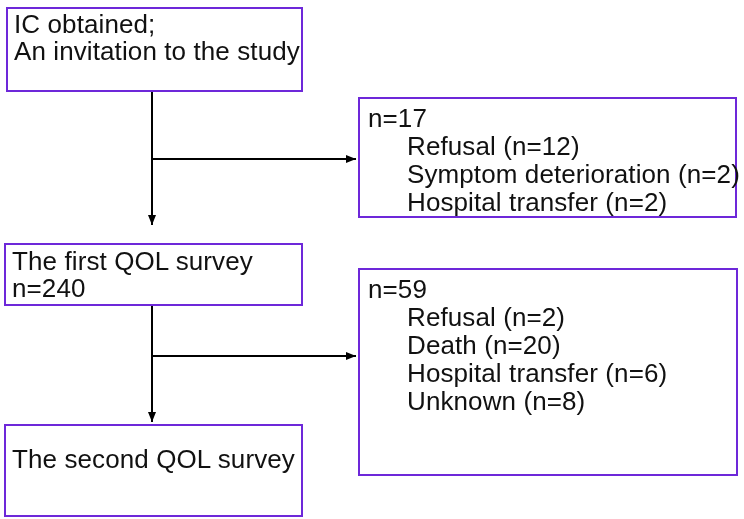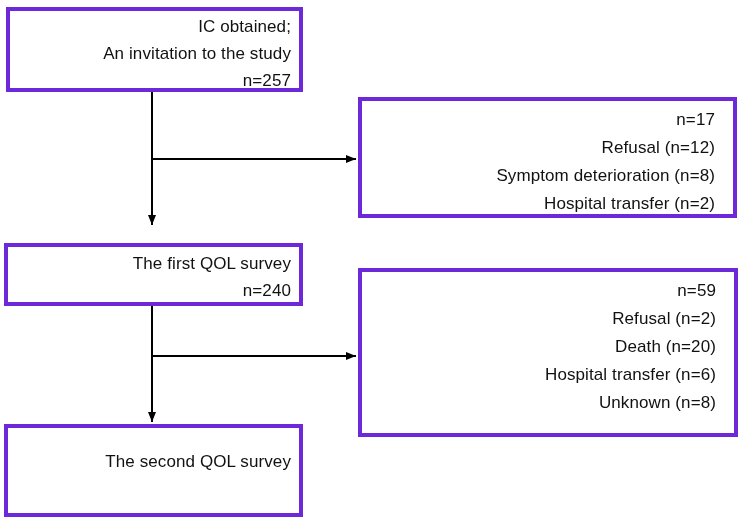--- a/index.html
+++ b/index.html
@@ -21,25 +21,24 @@
     left: 0;
     top: 0;
     width: 744px;
     height: 519px;
     pointer-events: none;
   }
   .box {
     position: absolute;
     box-sizing: border-box;
     background: #ffffff;
-    border: 4px solid #6d28d9;
-    font-size: 17px;
+    border: 2px solid #6d28d9;
+    font-size: 26px;
     letter-spacing: 0.1px;
     white-space: nowrap;
-    text-align: right;
   }
   .stage {
     line-height: 27px;
     padding: 3px 8px 0 6px;
   }
   .stage--enrollment { padding-top: 2px; }
   .stage--second { padding-top: 20px; }
   .side {
     line-height: 28px;
     padding: 5px 18px 0 8px;
@@ -61,36 +60,35 @@
     </defs>
     <line x1="152" y1="92" x2="152" y2="225" stroke="#000000" stroke-width="2" marker-end="url(#arrowhead)"></line>
     <line x1="152" y1="159" x2="356" y2="159" stroke="#000000" stroke-width="2" marker-end="url(#arrowhead)"></line>
     <line x1="152" y1="290" x2="152" y2="422" stroke="#000000" stroke-width="2" marker-end="url(#arrowhead)"></line>
     <line x1="152" y1="356" x2="356" y2="356" stroke="#000000" stroke-width="2" marker-end="url(#arrowhead)"></line>
   </svg>
 
   <div class="box stage stage--enrollment" style="left:6px; top:7px; width:297px; height:85px;">
     <div>IC obtained;</div>
     <div>An invitation to the study</div>
-    <div>n=257</div>
   </div>
 
   <div class="box side" style="left:358px; top:97px; width:379px; height:121px;">
     <div>n=17</div>
     <div class="item">Refusal (n=12)</div>
-    <div class="item">Symptom deterioration (n=8)</div>
+    <div class="item">Symptom deterioration (n=2)</div>
     <div class="item">Hospital transfer (n=2)</div>
   </div>
 
   <div class="box stage" style="left:4px; top:243px; width:299px; height:63px;">
     <div>The first QOL survey</div>
     <div>n=240</div>
   </div>
 
-  <div class="box side" style="left:358px; top:268px; width:380px; height:169px;">
+  <div class="box side" style="left:358px; top:268px; width:380px; height:208px;">
     <div>n=59</div>
     <div class="item">Refusal (n=2)</div>
     <div class="item">Death (n=20)</div>
     <div class="item">Hospital transfer (n=6)</div>
     <div class="item">Unknown (n=8)</div>
   </div>
 
   <div class="box stage stage--second" style="left:4px; top:424px; width:299px; height:93px;">
     <div>The second QOL survey</div>
   </div>

